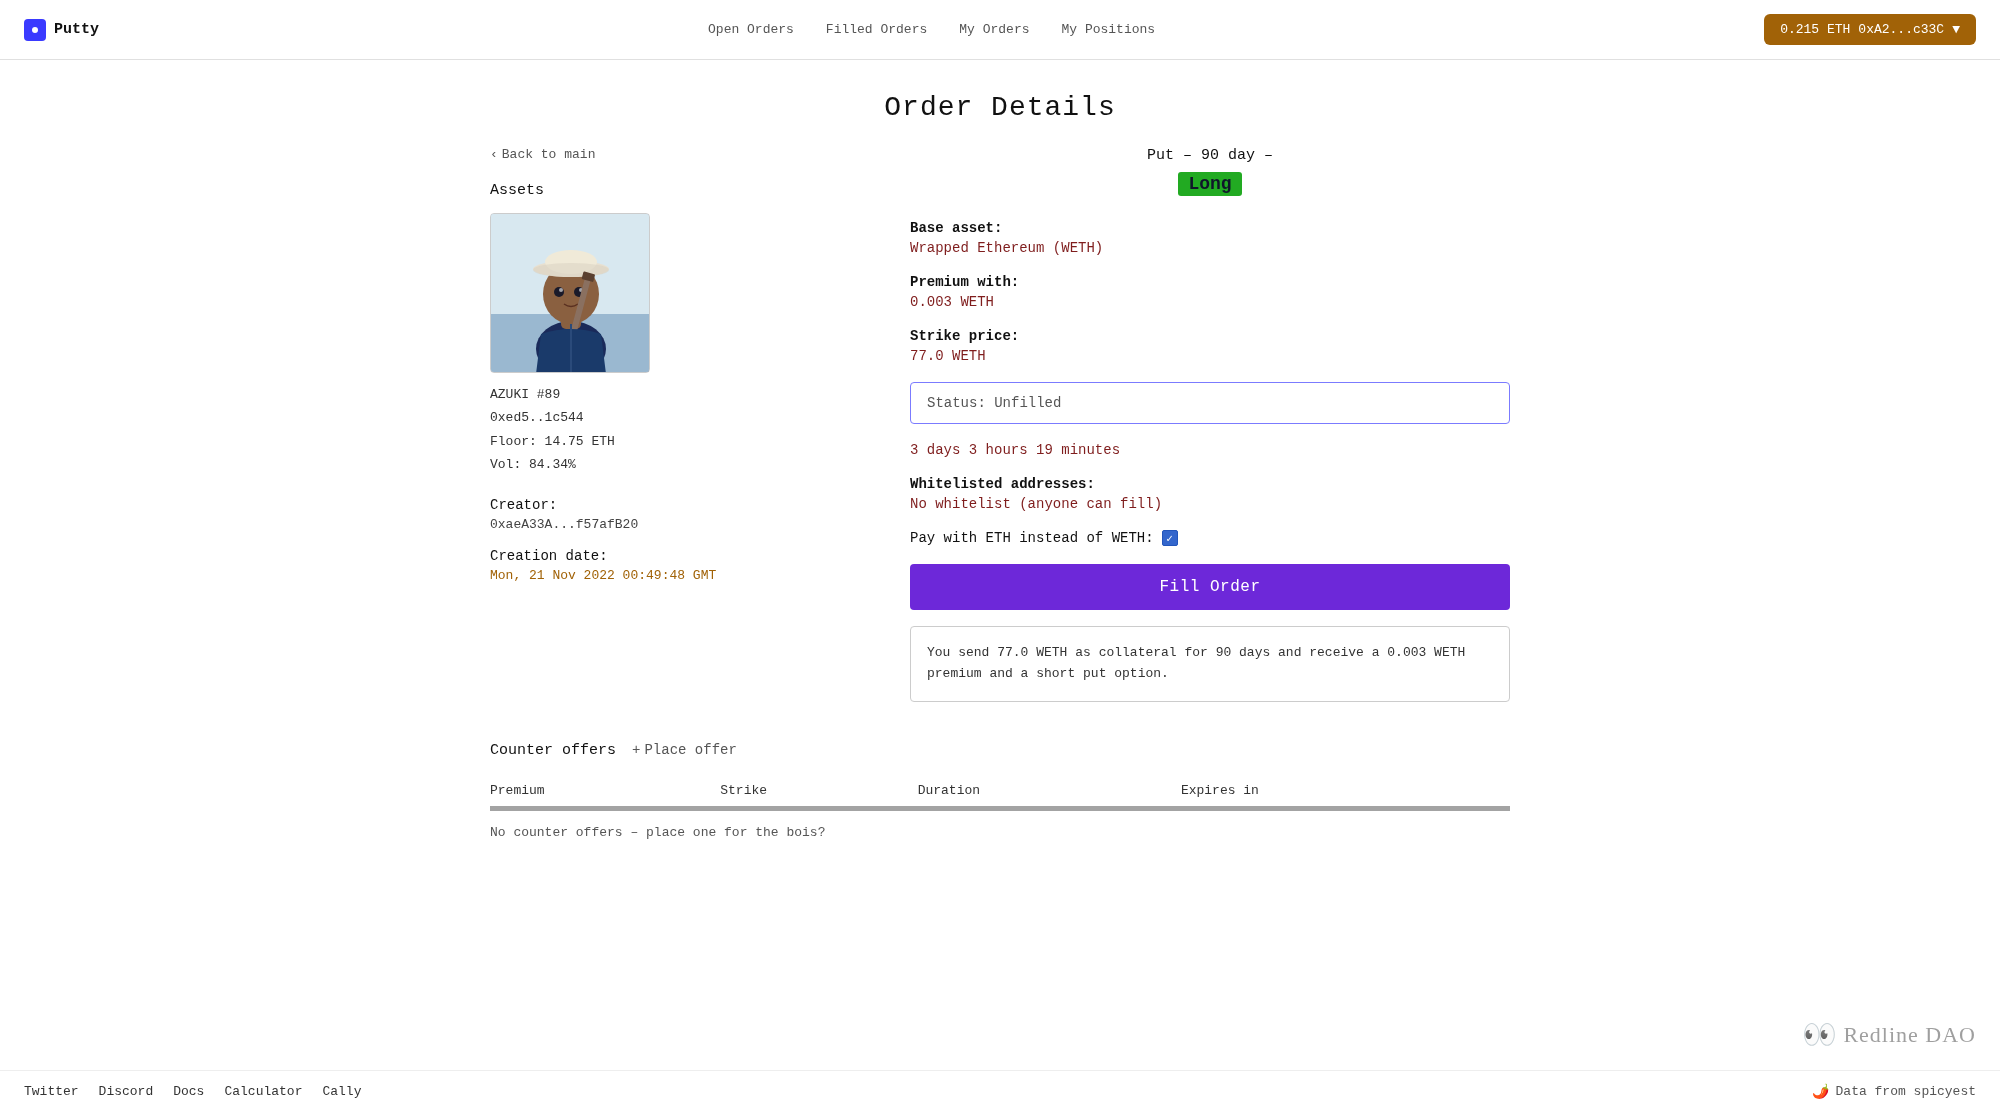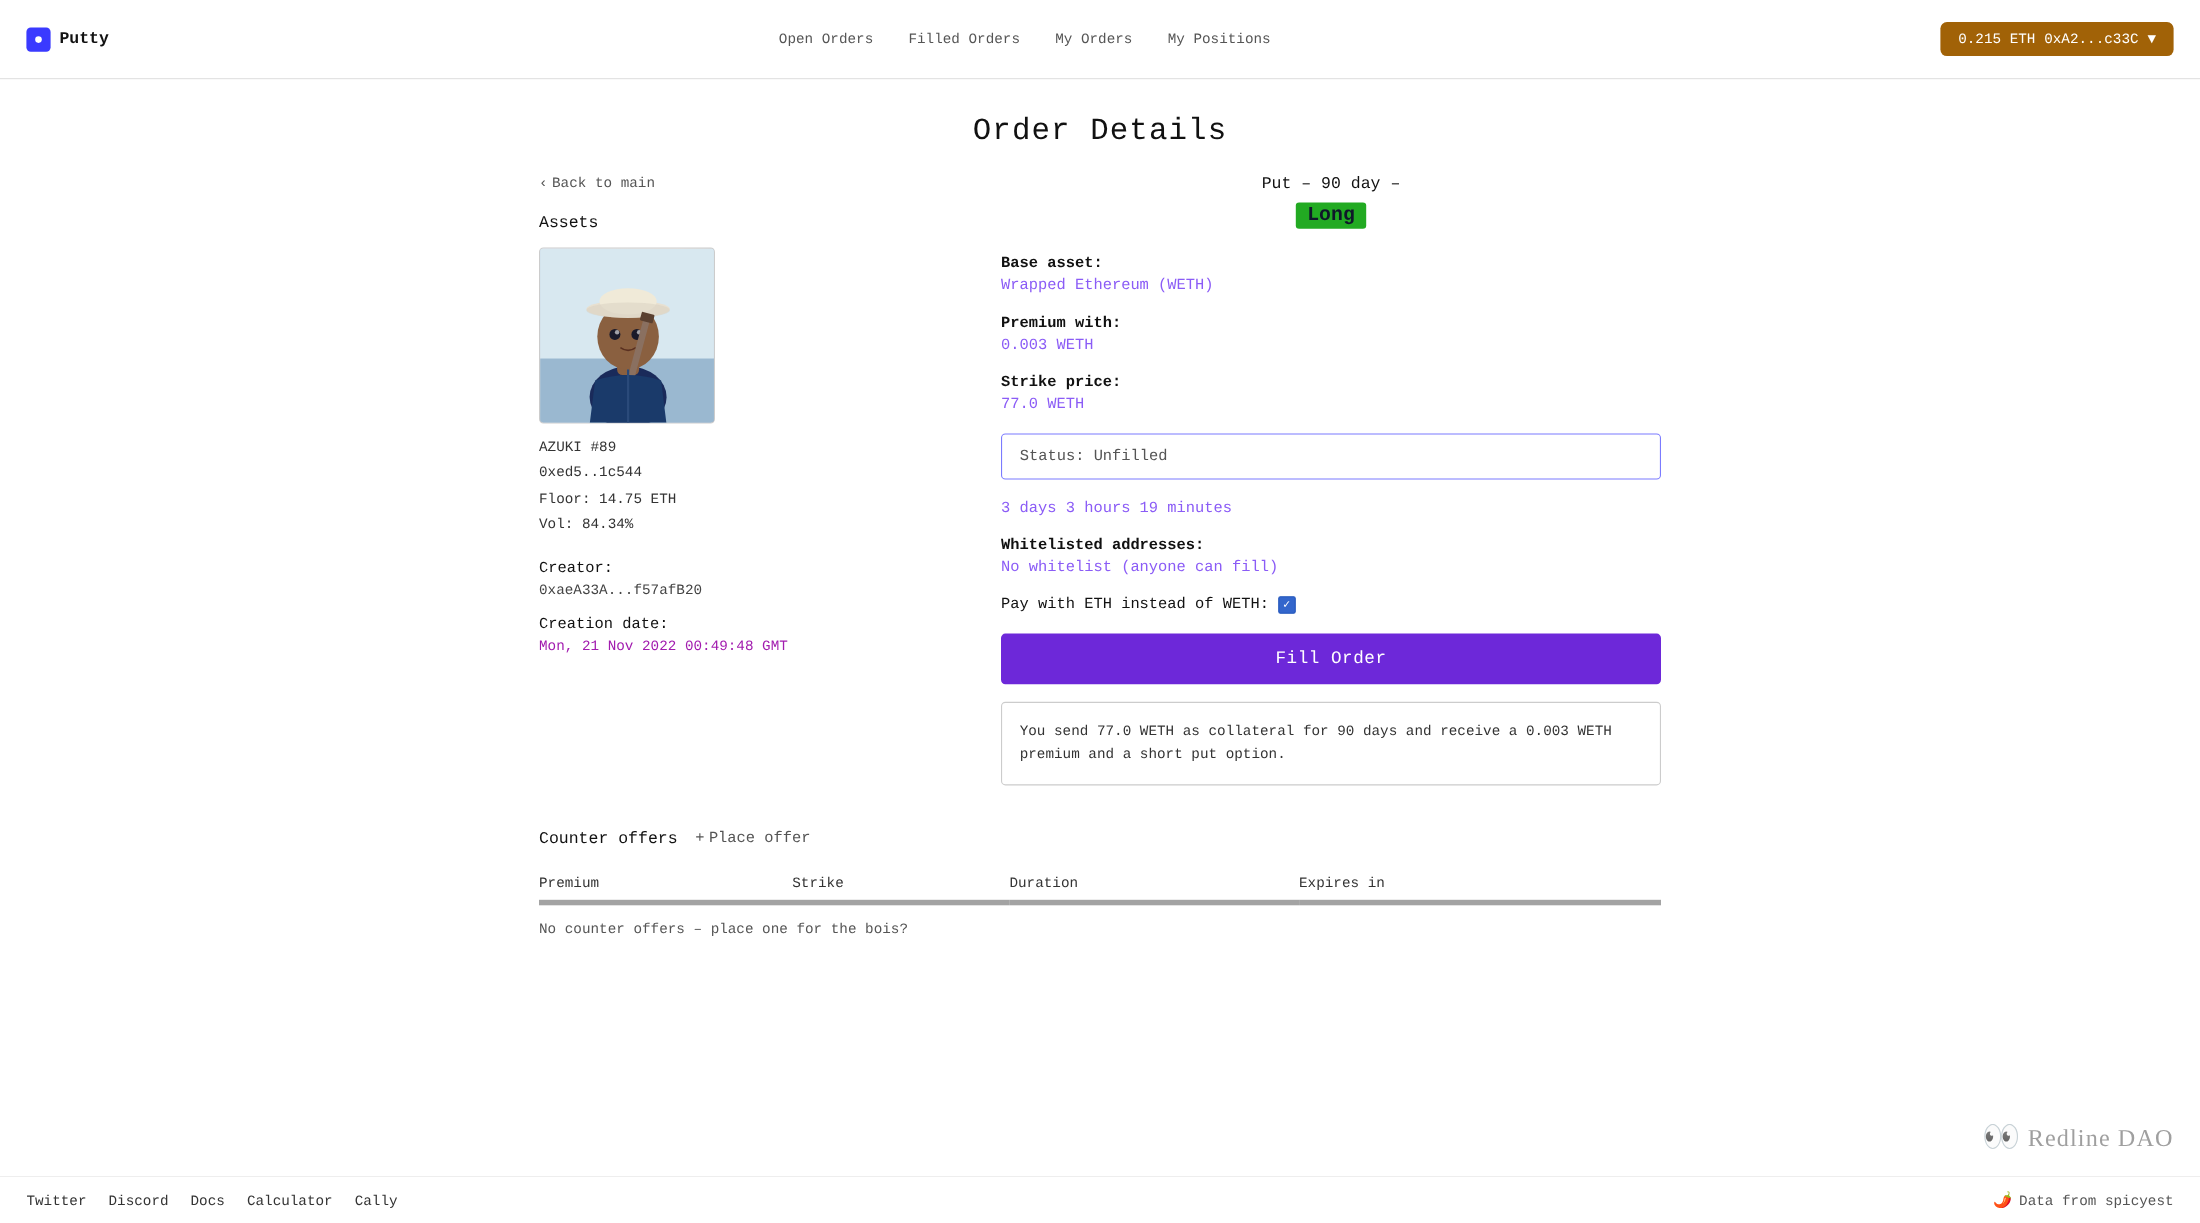--- a/index.html
+++ b/index.html
@@ -12,21 +12,21 @@
       position: relative;
     }
 
     
     .header {
       display: flex;
       align-items: center;
       justify-content: space-between;
       padding: 10px 24px;
       border-bottom: 1px solid #e0e0e0;
-      height: 72px;
+      height: 60px;
     }
     .header-logo {
       display: flex;
       align-items: center;
       gap: 8px;
       font-size: 15px;
       font-weight: bold;
     }
     .logo-icon {
       width: 22px;
@@ -128,21 +128,21 @@
     }
     .creation-section {
       margin-top: 16px;
     }
     .creation-label {
       font-size: 14px;
       margin-bottom: 4px;
     }
     .creation-date {
       font-size: 13px;
-      color: #a21caf;
+      color: #a16207;
     }
 
     
     .right-panel {
       flex: 1;
       padding-top: 0;
     }
     .order-type-row {
       display: flex;
       align-items: center;
@@ -162,21 +162,21 @@
     .detail-group {
       margin-bottom: 18px;
     }
     .detail-label {
       font-size: 14px;
       font-weight: bold;
       margin-bottom: 4px;
     }
     .detail-value {
       font-size: 14px;
-      color: #8b5cf6;
+      color: #7f1d1d;
     }
     .status-box {
       border: 1.5px solid #7b7bff;
       border-radius: 4px;
       padding: 12px 16px;
       font-size: 14px;
       color: #555;
       margin-bottom: 18px;
       background: #fff;
     }

